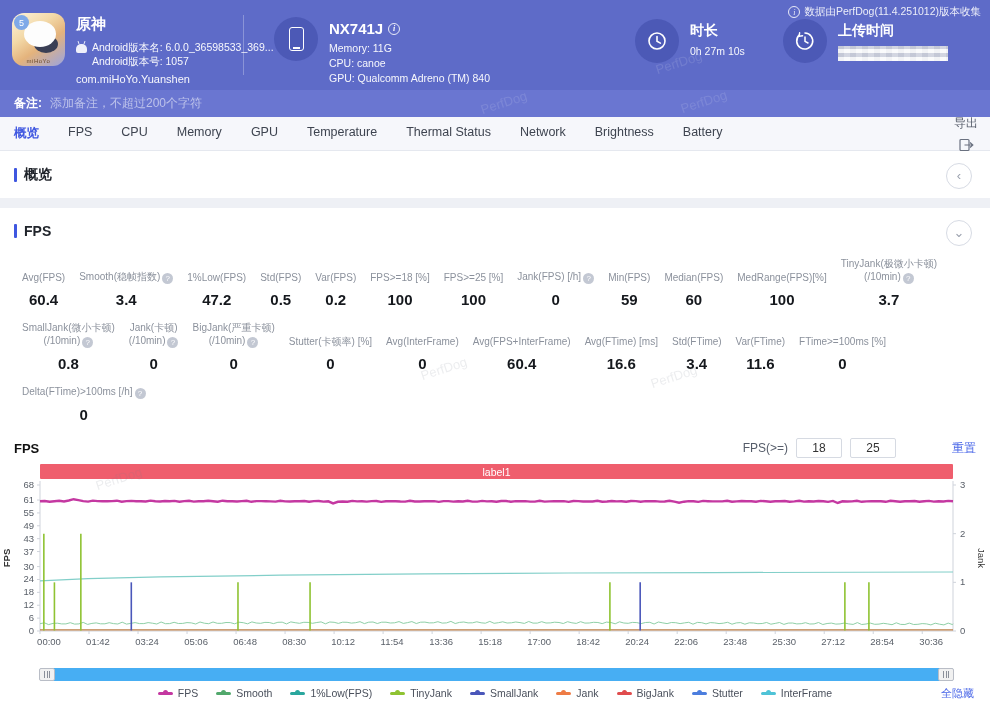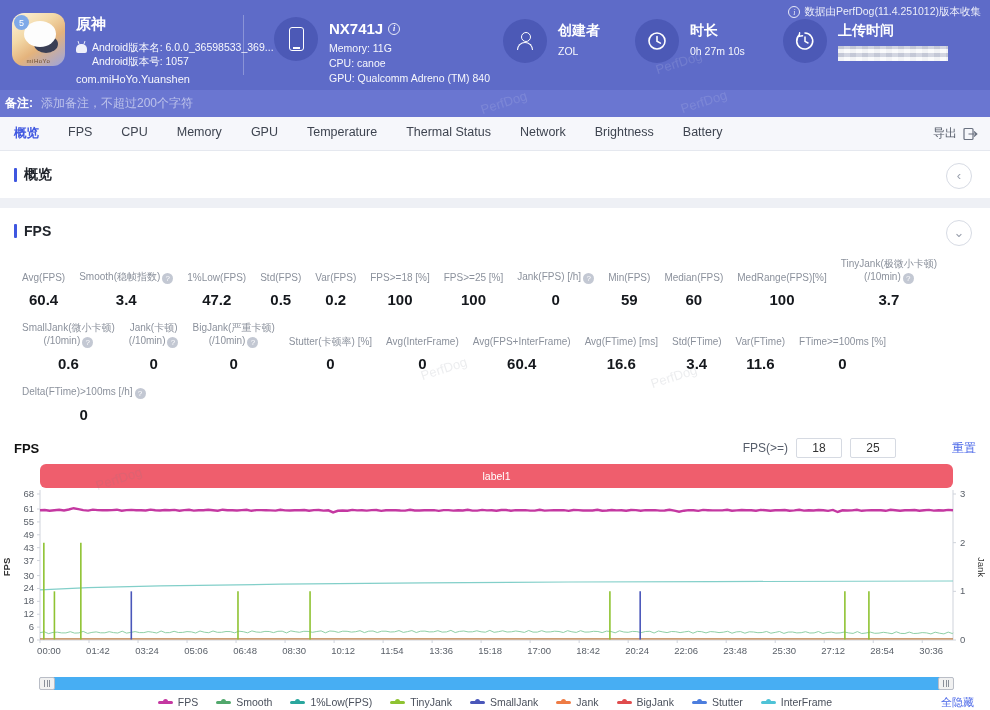--- a/index.html
+++ b/index.html
@@ -56,31 +56,31 @@
     border:1.5px solid #fff; border-radius:50%; }
   .person-icon:after { content:""; position:absolute; bottom:0; left:1px; width:14px; height:7px;
     border:1.5px solid #fff; border-bottom:none; border-radius:8px 8px 0 0; }
   .mosaic { width:110px; height:15px; margin-top:6px;
     background:
       repeating-linear-gradient(0deg, rgba(255,255,255,.75) 0 4px, rgba(190,194,210,.55) 4px 8px),
       repeating-linear-gradient(90deg, #ccd0dc 0 6px, #eceef4 6px 12px); }
 
   
   .note-bar { position:relative; height:27px; background:#6a76d1; display:flex; align-items:center;
-    padding-left:5px; gap:8px; }
+    padding-left:14px; gap:8px; }
   .note-label { color:#fff; font-size:12px; font-weight:bold; }
   .note-placeholder { color:rgba(255,255,255,.55); font-size:12px; }
 
   
   .tabbar { height:34px; background:#f6f7fb; border-bottom:1px solid #e5e8ef; display:flex;
     align-items:center; padding:0 12px 0 14px; }
   .tabs { display:flex; gap:29px; flex:1; }
   .tab { font-size:12.5px; color:#3e4450; cursor:pointer; white-space:nowrap; }
   .tab.active { color:#3f57e0; font-weight:bold; }
-  .export-wrap { display:flex; align-items:center; gap:6px; color:#565d6a; font-size:12px; }
+  .export-wrap { display:flex; align-items:center; gap:6px; color:#565d6a; font-size:12px;flex-direction:column; }
 
   
   .section-head { position:relative; background:#fff; padding:15px 14px 14px; }
   .sec-title { display:flex; align-items:center; gap:7px; font-size:14px; font-weight:bold; color:#20242b; }
   .sec-bar { width:3px; height:14px; background:#3f57e0; border-radius:1px; }
   .circle-btn { position:absolute; right:18px; top:12px; width:26px; height:26px; border-radius:50%;
     border:1px solid #d7dbe4; background:#fff; color:#9aa0ad; font-size:13px; line-height:24px;
     text-align:center; cursor:pointer; }
   .gray-gap { height:10px; background:#eef0f5; }
 
@@ -93,22 +93,22 @@
   .help { display:inline-flex; width:11px; height:11px; border-radius:50%; background:#c3c8d3; color:#fff;
     font-size:8px; align-items:center; justify-content:center; vertical-align:-1px; margin-left:2px; }
 
   
   .chart-head { display:flex; justify-content:space-between; align-items:center; padding:2px 14px 6px; }
   .chart-title { font-size:13px; font-weight:bold; color:#111; }
   .thresh { display:flex; align-items:center; gap:8px; font-size:12px; color:#565d6a; }
   .thresh input { width:46px; height:20px; border:1px solid #d6dae2; border-radius:2px; text-align:center;
     font-size:12px; color:#333; font-family:inherit; }
   .reset-link { color:#4a67e8; font-size:12px; cursor:pointer;margin-left:48px; }
-  .banner { margin:0 37px 0 40px; height:24px; background:#ef5e6d; color:#fff; font-size:10.5px;
-    display:flex; align-items:center; justify-content:center; border-radius:6px; }
+  .banner { margin:0 37px 0 40px; height:15px; background:#ef5e6d; color:#fff; font-size:10.5px;
+    display:flex; align-items:center; justify-content:center; border-radius:1px; }
   .chart-wrap { position:relative; }
   .scrollbar { position:relative; margin:3px 37px 0 40px; height:13px; background:#47aef3; border-radius:2px; }
   .sb-handle { position:absolute; top:0; width:16px; height:13px; background:#f1f1f1; border:1px solid #b9bdc6;
     border-radius:2px; display:flex; align-items:center; justify-content:center; gap:1.5px; }
   .sb-handle i { width:1px; height:7px; background:#8a8f99; }
   .sb-handle.left { left:-1px; } .sb-handle.right { right:-1px; }
   .legend-row { position:relative; display:flex; justify-content:center; align-items:center; gap:18px;
     margin-top:6px; font-size:10.5px; color:#4a505c; }
   .legend-item { display:flex; align-items:center; gap:5px; cursor:pointer; }
   .legend-swatch { width:15px; height:3px; border-radius:2px; position:relative; }
@@ -156,29 +156,20 @@
         <span class="info-icon">i</span>
       </div>
       <div class="hdr-sub">
         <div>Memory: 11G</div>
         <div>CPU: canoe</div>
         <div>GPU: Qualcomm Adreno (TM) 840</div>
       </div>
     </div>
   </div>
 
-  <div class="hdr-block creator-block">
-    <div class="round-ic">
-        <span class="person-icon"></span>
-      </div>
-    <div class="bt">
-      <div class="hdr-label">创建者</div>
-      <div class="hdr-sub">ZOL</div>
-    </div>
-  </div>
 
   <div class="hdr-block duration-block">
     <div class="round-ic">
       <svg width="22" height="22" viewBox="0 0 22 22">
           <circle cx="11" cy="11" r="8" fill="none" stroke="#fff" stroke-width="1.6"></circle>
           <path d="M11 6.5v4.8l3.4 1.8" fill="none" stroke="#fff" stroke-width="1.6" stroke-linecap="round"></path>
         </svg>
     </div>
     <div class="bt">
       <div class="hdr-label">时长</div>
@@ -300,21 +291,21 @@
         <div class="stat-value">100</div>
       </div>
       <div class="stat-cell">
         <div class="stat-label"><span>TinyJank(极微小卡顿)</span><br><span>(/10min)</span><span class="help">?</span></div>
         <div class="stat-value">3.7</div>
       </div>
     </div>
     <div class="stat-row">
       <div class="stat-cell">
         <div class="stat-label"><span>SmallJank(微小卡顿)</span><br><span>(/10min)</span><span class="help">?</span></div>
-        <div class="stat-value">0.6</div>
+        <div class="stat-value">0.8</div>
       </div>
       <div class="stat-cell">
         <div class="stat-label"><span>Jank(卡顿)</span><br><span>(/10min)</span><span class="help">?</span></div>
         <div class="stat-value">0</div>
       </div>
       <div class="stat-cell">
         <div class="stat-label"><span>BigJank(严重卡顿)</span><br><span>(/10min)</span><span class="help">?</span></div>
         <div class="stat-value">0</div>
       </div>
       <div class="stat-cell">

